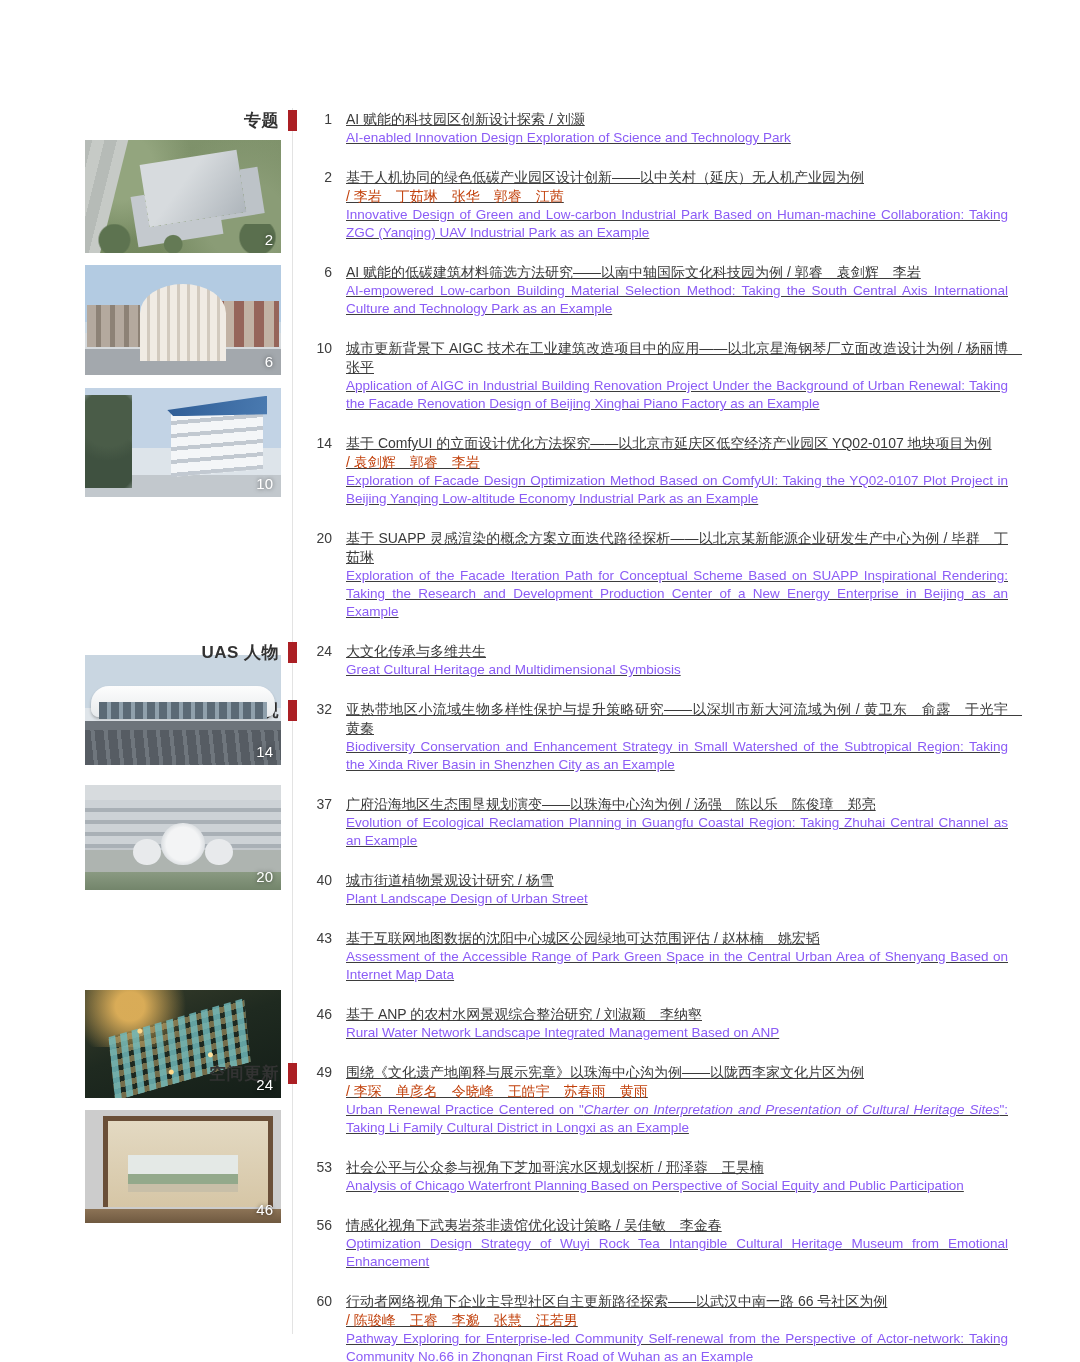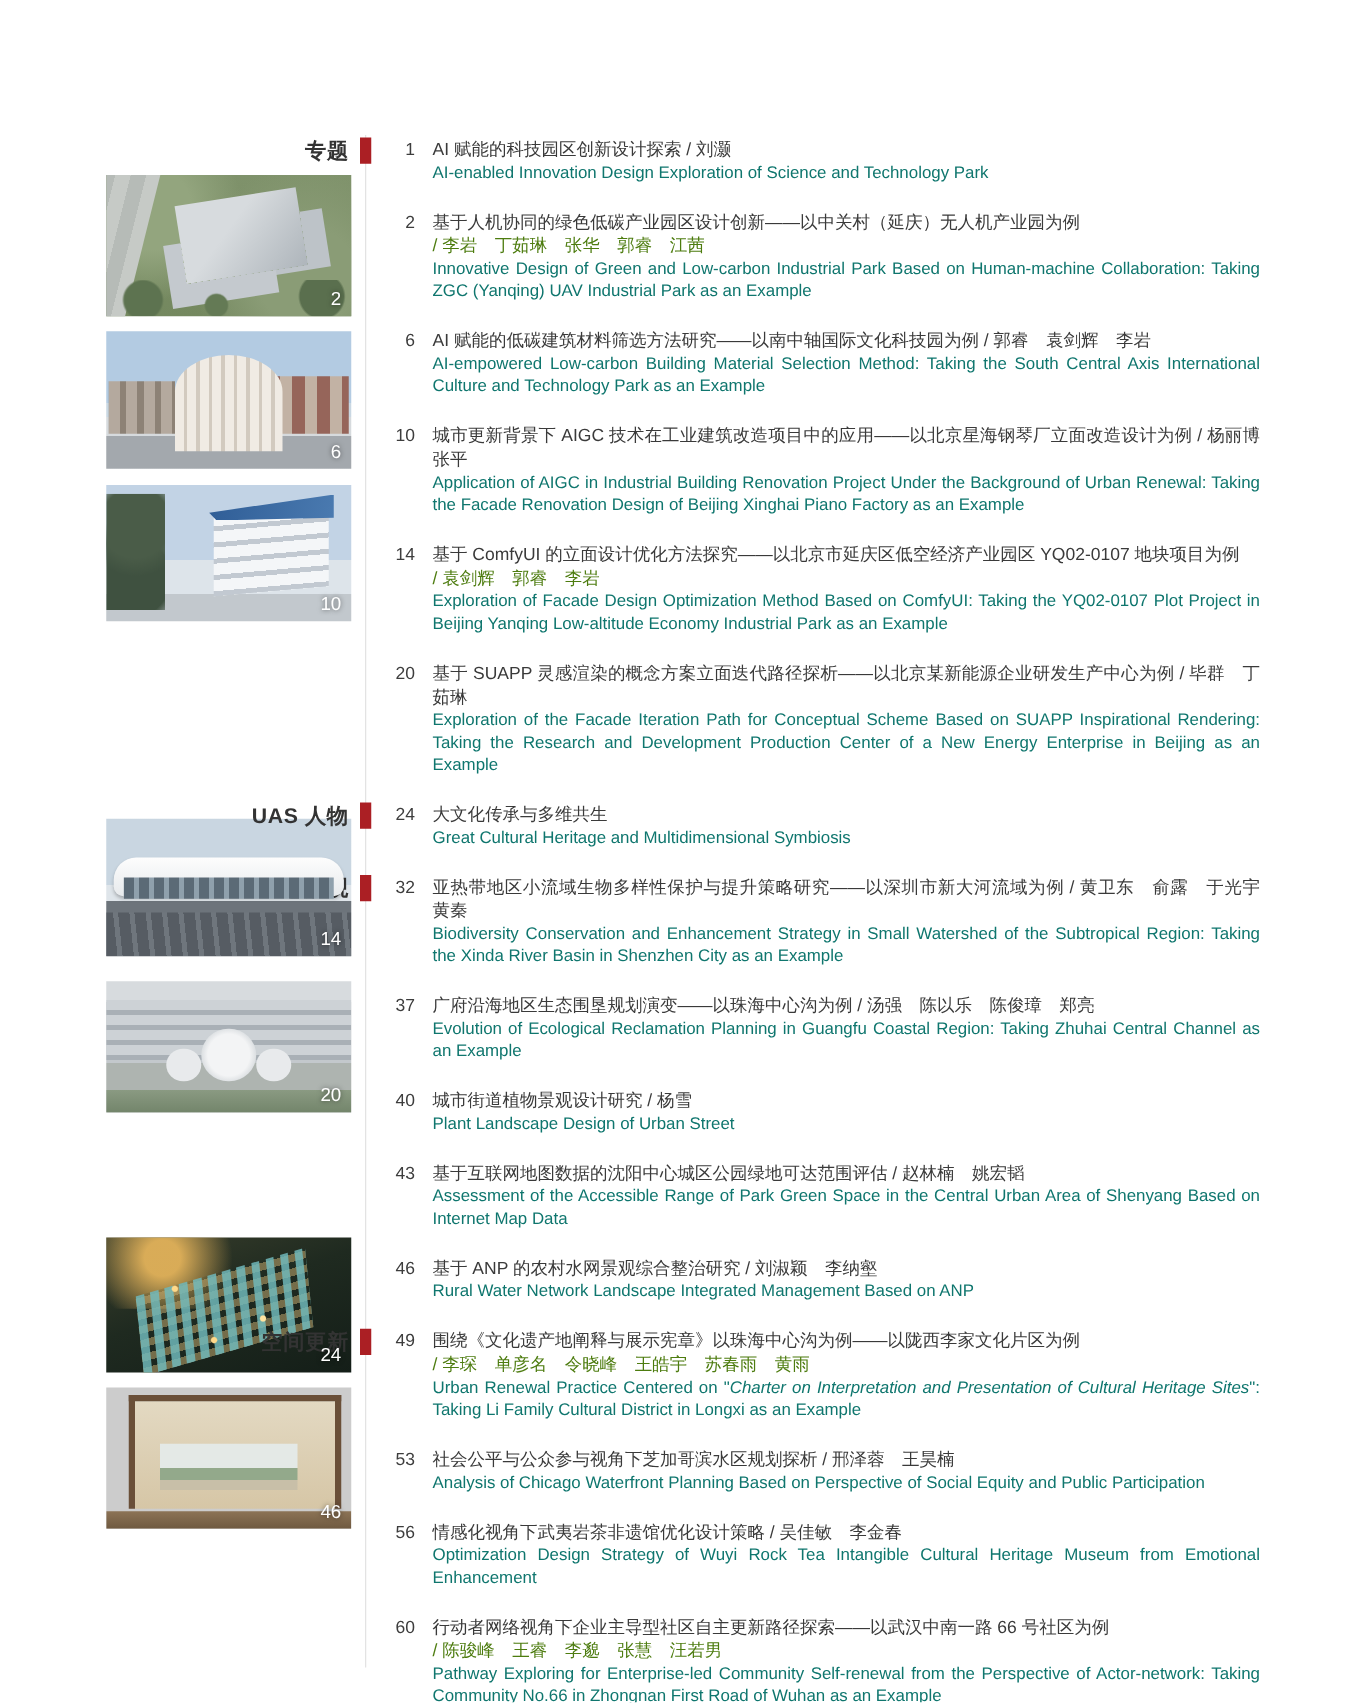--- a/index.html
+++ b/index.html
@@ -87,24 +87,24 @@
   .toc{position:relative;padding-top:110px;}
   .section{display:flex;align-items:flex-start;}
   .label-cell{width:292px;flex:0 0 292px;display:flex;justify-content:flex-end;align-items:flex-start;text-align:right;}
   .section-label{font-size:17px;font-weight:bold;color:#333;line-height:21px;letter-spacing:.5px;}
   .label-bar{width:9px;height:21px;background:#AB1F24;margin-left:9px;margin-right:-5px;
              position:relative;z-index:2;flex:0 0 9px;}
   .entries-cell{flex:1;padding-left:14px;padding-right:72px;}
   .entry{display:flex;margin-bottom:21px;}
   .entry-page{width:26px;flex:0 0 26px;text-align:right;margin-right:14px;
               font-size:14px;color:#3d3d3d;line-height:19px;}
-  .entry-body{flex:1;text-align:justify;}
+  .entry-body{flex:1;text-align:justify;text-decoration:underline;}
   .t-zh{font-size:14px;line-height:19px;color:#3a3a3a;}
-  .t-au{font-size:14px;line-height:19px;color:#4d7c0f;}
-  .t-en{font-size:13.5px;line-height:18px;color:#0f766e;}
+  .t-au{font-size:14px;line-height:19px;color:#c2410c;}
+  .t-en{font-size:13.5px;line-height:18px;color:#8b5cf6;}
   .t-en .it{font-style:italic;}
 </style>
 </head>
 <body>
 
 <div class="page">
   <div class="divider"></div>
 
   <div>
       <div class="thumb thumb-1">

